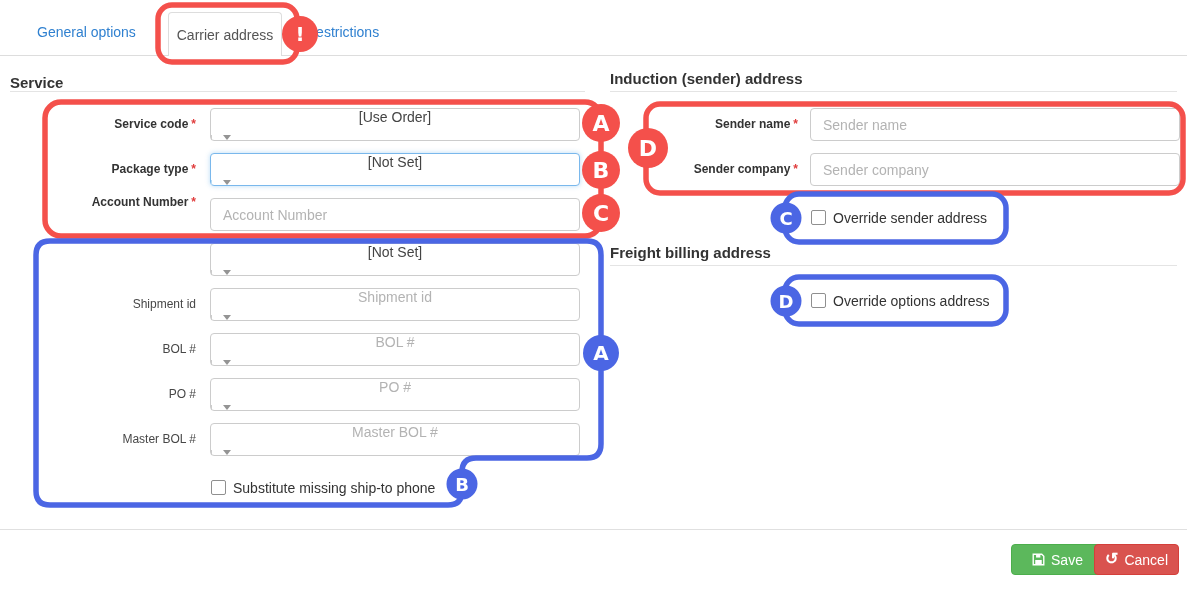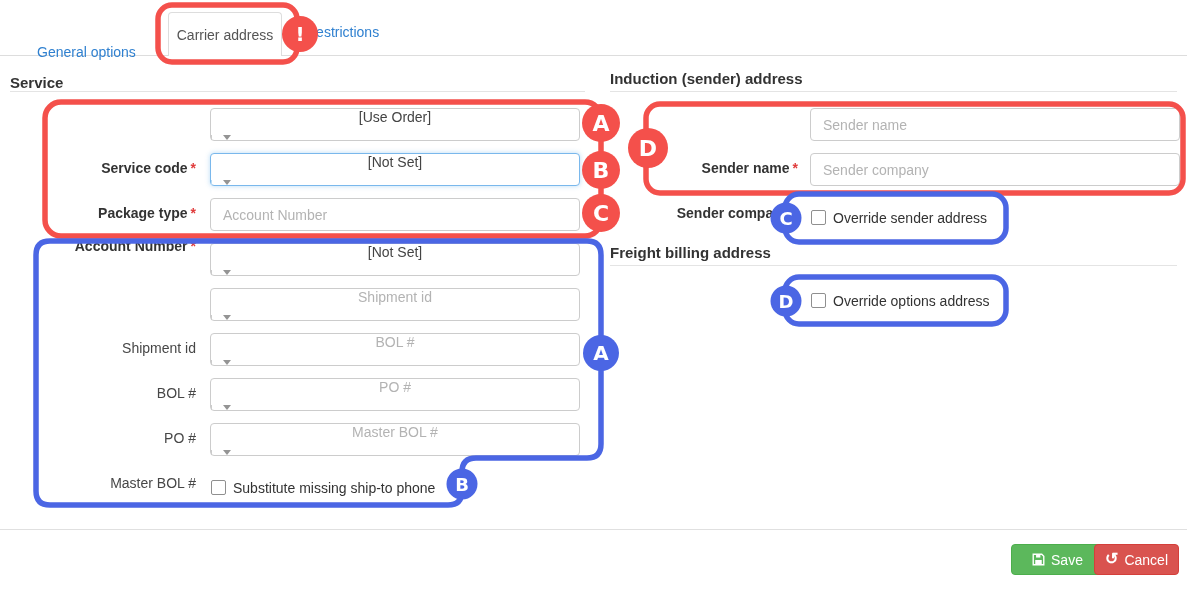--- a/index.html
+++ b/index.html
@@ -10,33 +10,33 @@
     --cancel-red:#d9534f;
     --asterisk-red:#e03c3c;
   }
   *{margin:0;padding:0;box-sizing:border-box;}
   body{background:#fff;font-family:"Liberation Sans",sans-serif;}
   .screen{position:relative;width:1187px;height:589px;background:#fff;overflow:hidden;}
 
   
   .tabbar-line{position:absolute;left:0;top:55px;width:1187px;height:1px;background:#ddd;}
   .tab-link{position:absolute;top:24px;font-size:14px;color:var(--tab-link);cursor:pointer;}
-  .tab-general{left:37px;margin-top:20px;}
+  .tab-general{left:37px;}
   .tab-restrictions{left:306px;}
   .tab-active{position:absolute;left:168px;top:12px;width:114px;height:44px;background:#fff;
     border:1px solid #ddd;border-bottom:none;border-radius:4px 4px 0 0;z-index:2;
     display:flex;align-items:center;justify-content:center;font-size:14px;color:#555;}
 
   
   .section-header{position:absolute;font-size:15px;font-weight:bold;color:#333;}
   .hr{position:absolute;height:1px;background:#e4e4e4;}
 
   
-  .field-label{position:absolute;width:196px;left:0;text-align:right;font-size:14px;
-    color:#474747;line-height:33px;white-space:nowrap;margin-top:44px;}
+  .field-label{position:absolute;width:196px;left:0;text-align:right;font-size:12px;
+    color:#474747;line-height:33px;white-space:nowrap;}
   .field-label.bold{font-weight:bold;color:#333;}
   .field-label .req{color:var(--asterisk-red);margin-left:3px;font-weight:bold;}
   .r-label{left:608px;width:190px;}
 
   .combo{position:absolute;left:210px;width:370px;height:33px;background:#fff;
     border:1px solid #ccc;border-radius:4px;display:flex;align-items:center;cursor:pointer;flex-direction:column;}
   .combo .val{flex:1;padding:0 12px;font-size:14px;color:#444;overflow:hidden;white-space:nowrap;}
   .combo .val.ph{color:#b3b3b3;}
   .combo .arrow-cell{width:30px;align-self:stretch;border-left:1px solid #ccc;
     display:flex;align-items:center;justify-content:center;}

